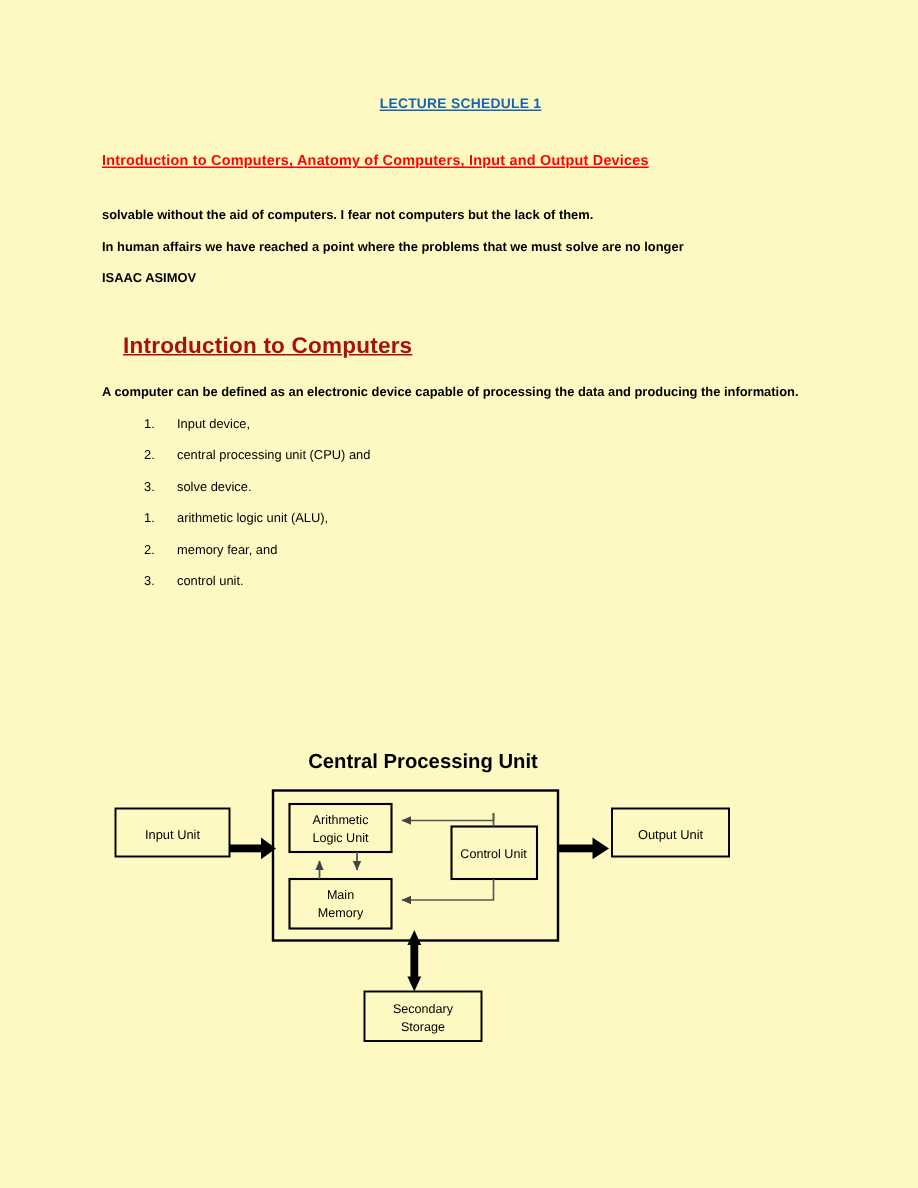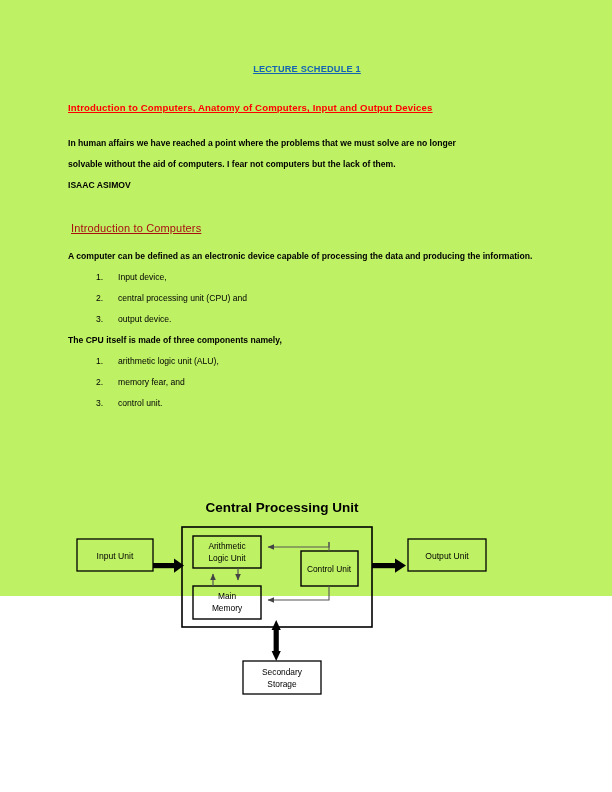--- a/index.html
+++ b/index.html
@@ -13,22 +13,22 @@
     position: relative;
     font-family: "Liberation Sans", sans-serif;
     color: #000000;
     overflow: hidden;
   }
 
   .page {
     position: absolute;
     left: 0; top: 0;
     width: 612px;
-    height: 596px;
-    background: #bef264;
+    height: 792px;
+    background: #fef9c3;
   }
 
   .content {
     position: absolute;
     left: 68px;
     top: 64px;
     width: 478px;
   }
 
   
@@ -43,26 +43,26 @@
   }
   .head-red {
     font-size: 9.6px;
     font-weight: bold;
     color: #ff0000;
     text-decoration: underline;
     letter-spacing: 0.15px;
     margin: 0 0 20px 0;
   }
   .head-darkred {
-    font-size: 11px;
-    font-weight: normal;
+    font-size: 15px;
+    font-weight: bold;
     color: #a81010;
     text-decoration: underline;
     letter-spacing: 0.15px;
-    margin: 0 0 6px 3px;
+    margin: 0 0 6px 14px;
   }
   .head-purple {
     font-size: 9.6px;
     font-weight: bold;
     color: #7b1f7b;
     text-decoration: underline;
     letter-spacing: 0.15px;
     margin: 0;
   }
 
@@ -113,38 +113,37 @@
 <body>
 
 <div class="page">
 
   <div class="content">
 
     <div class="doc-title">LECTURE SCHEDULE 1</div>
 
     <div class="head-red">Introduction to Computers, Anatomy of Computers, Input and Output Devices</div>
 
+    <p class="para">solvable without the aid of computers. I fear not computers but the lack of them.</p>
     <p class="para">In human affairs we have reached a point where the problems that we must solve are no longer</p>
-    <p class="para">solvable without the aid of computers. I fear not computers but the lack of them.</p>
     <p class="para">ISAAC ASIMOV</p>
 
     <div class="spacer-lg"></div>
 
     <div class="head-darkred">Introduction to Computers</div>
 
     <p class="para justify">A computer can be defined as an electronic device capable of processing the data and producing the information.</p>
 
 
     <ol class="numlist">
       <li>Input device,</li>
       <li>central processing unit (CPU) and</li>
-      <li>output device.</li>
+      <li>solve device.</li>
     </ol>
 
-    <p class="para">The CPU itself is made of three components namely,</p>
 
     <ol class="numlist">
       <li>arithmetic logic unit (ALU),</li>
       <li>memory fear, and</li>
       <li>control unit.</li>
     </ol>
 
     <div class="spacer-md"></div>
 
 

